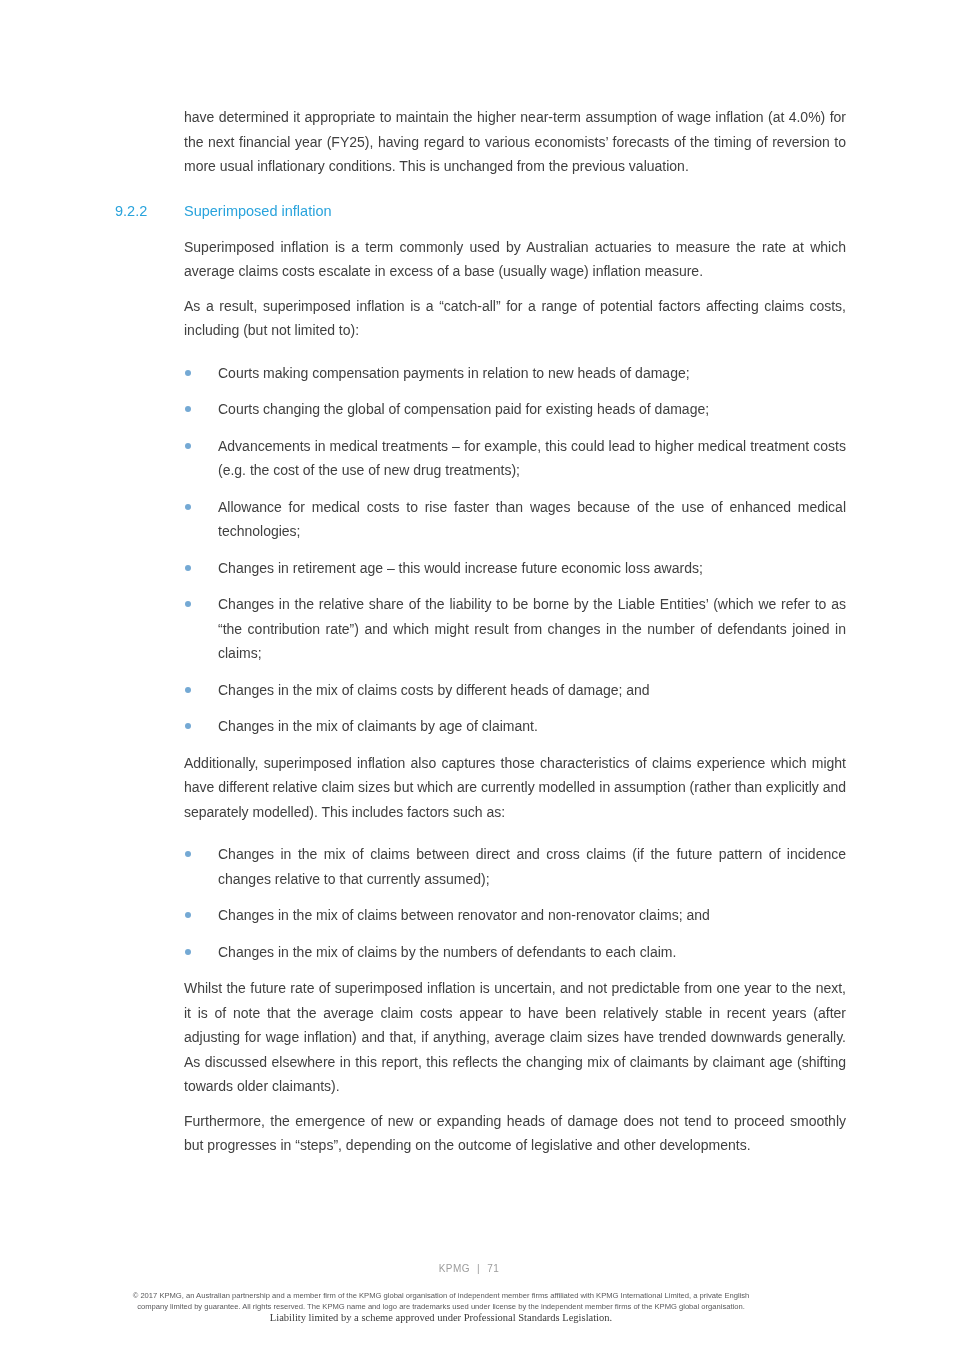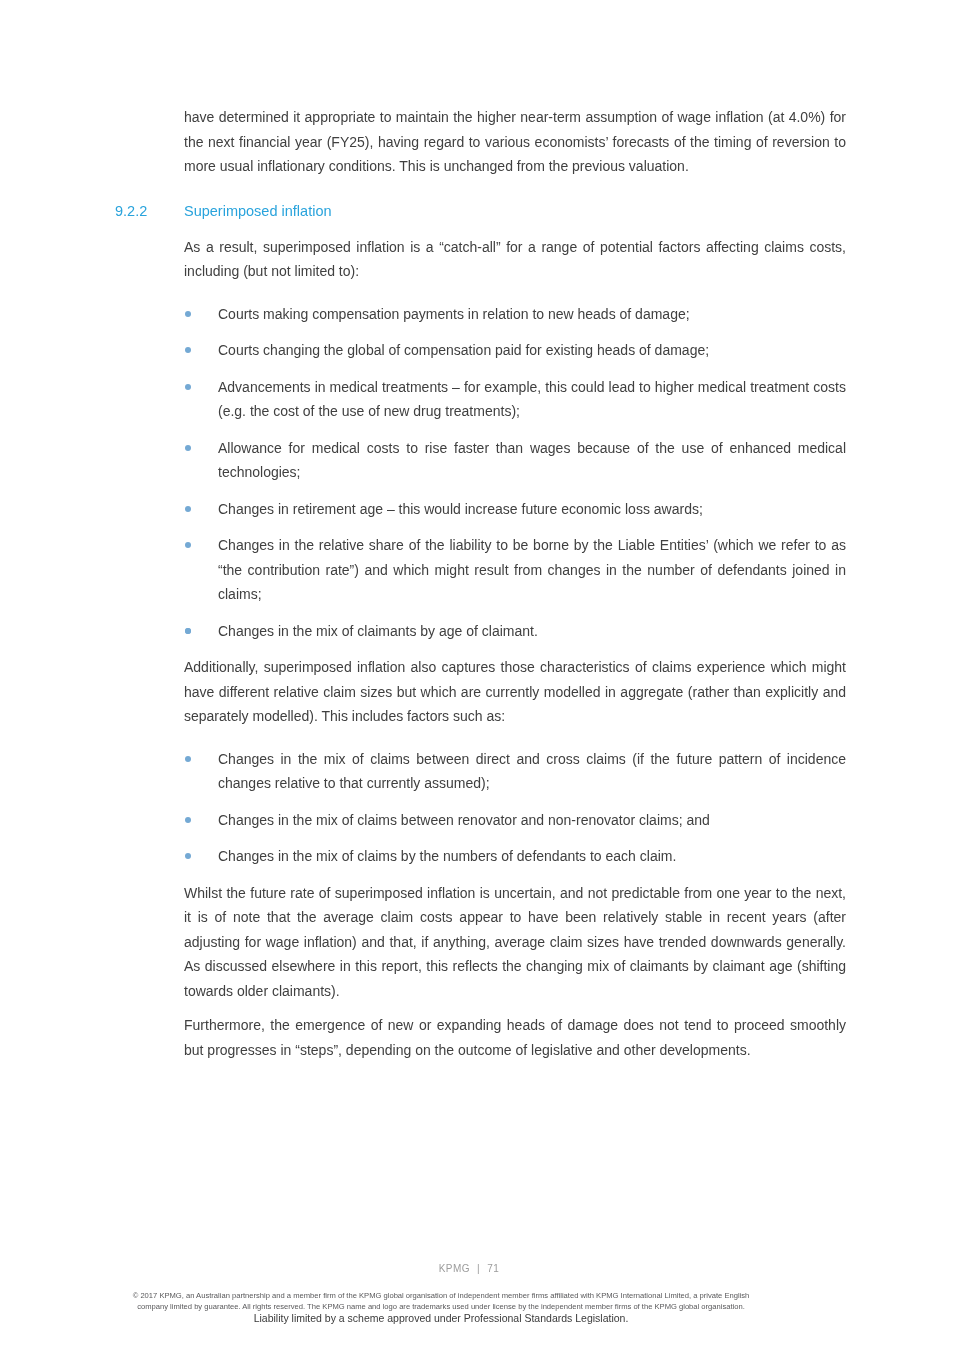--- a/index.html
+++ b/index.html
@@ -77,35 +77,37 @@
     color: #58585A;
   }
   .footer-liability {
     position: absolute;
     top: 1312px;
     left: 0;
     width: 100%;
     text-align: center;
     font-size: 10.5px;
     color: #3A3A3A;
+    font-family: Liberation Serif, serif;
   }
 </style>
 </head>
 <body>
 
 <div class="page">
   <div class="content">
 
     <p class="para">have determined it appropriate to maintain the higher near-term assumption of wage inflation (at 4.0%) for the next financial year (FY25), having regard to various economists’ forecasts of the timing of reversion to more usual inflationary conditions. This is unchanged from the previous valuation.</p>
 
     <div class="heading-row">
       <span class="heading-num">9.2.2</span>
       <span class="heading-title">Superimposed inflation</span>
     </div>
 
+    <p class="para">Superimposed inflation is a term commonly used by Australian actuaries to measure the rate at which average claims costs escalate in excess of a base (usually wage) inflation measure.</p>
 
     <p class="para">As a result, superimposed inflation is a “catch-all” for a range of potential factors affecting claims costs, including (but not limited to):</p>
 
     <ul class="bullets">
       <li>
         <span class="bullet-dot"></span>
         <span class="li-text">Courts making compensation payments in relation to new heads of damage;</span>
       </li>
       <li>
         <span class="bullet-dot"></span>
@@ -122,28 +124,29 @@
       <li>
         <span class="bullet-dot"></span>
         <span class="li-text">Changes in retirement age – this would increase future economic loss awards;</span>
       </li>
       <li>
         <span class="bullet-dot"></span>
         <span class="li-text">Changes in the relative share of the liability to be borne by the Liable Entities’ (which we refer to as “the contribution rate”) and which might result from changes in the number of defendants joined in claims;</span>
       </li>
       <li>
         <span class="bullet-dot"></span>
+        <span class="li-text">Changes in the mix of claims costs by different heads of damage; and</span>
       </li>
       <li>
         <span class="bullet-dot"></span>
         <span class="li-text">Changes in the mix of claimants by age of claimant.</span>
       </li>
     </ul>
 
-    <p class="para">Additionally, superimposed inflation also captures those characteristics of claims experience which might have different relative claim sizes but which are currently modelled in aggregate (rather than explicitly and separately modelled). This includes factors such as:</p>
+    <p class="para">Additionally, superimposed inflation also captures those characteristics of claims experience which might have different relative claim sizes but which are currently modelled in assumption (rather than explicitly and separately modelled). This includes factors such as:</p>
 
     <ul class="bullets">
       <li>
         <span class="bullet-dot"></span>
         <span class="li-text">Changes in the mix of claims between direct and cross claims (if the future pattern of incidence changes relative to that currently assumed);</span>
       </li>
       <li>
         <span class="bullet-dot"></span>
         <span class="li-text">Changes in the mix of claims between renovator and non-renovator claims; and</span>
       </li>

